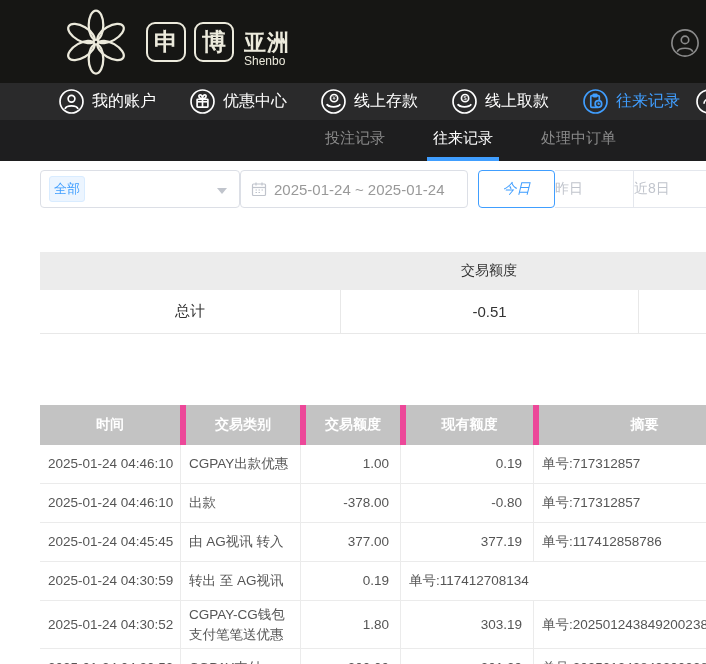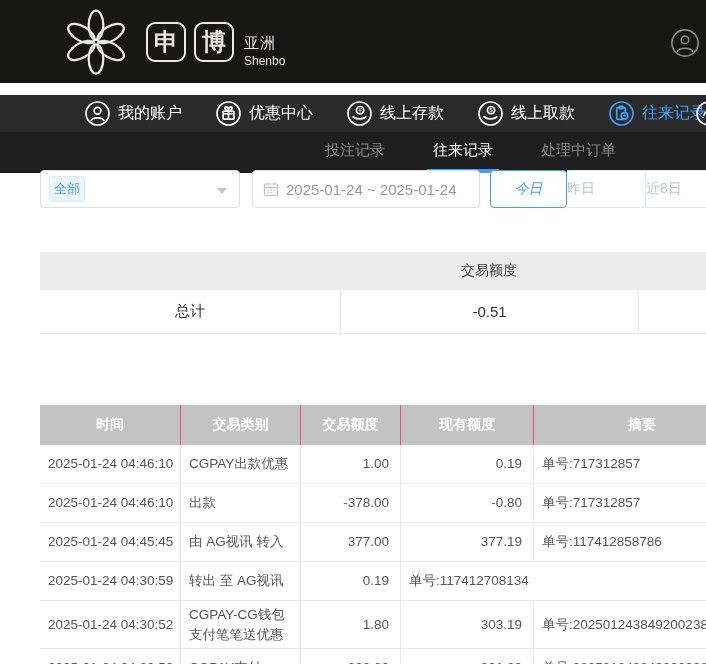--- a/index.html
+++ b/index.html
@@ -9,44 +9,44 @@
     -webkit-font-smoothing:antialiased;
   }
   
   .top-header{height:83px;background:#161614;display:flex;align-items:center;position:relative;}
   .brand{display:flex;align-items:center;margin-left:60px;cursor:pointer;}
   .flower{width:72px;height:72px;margin-right:14px;}
   .logo-box{width:36px;height:36px;border:2.5px solid #eceadc;border-radius:9px;
     color:#eceadc;font-size:24px;font-weight:bold;display:flex;align-items:center;justify-content:center;
     margin-right:8px;}
   .logo-cn{display:flex;flex-direction:column;justify-content:center;margin-left:2px;color:#eceadc;}
-  .logo-cn .big{font-size:15px;font-weight:normal;letter-spacing:1px;line-height:22px;margin-top:16px;}
+  .logo-cn .big{font-size:22px;font-weight:bold;letter-spacing:1px;line-height:22px;margin-top:16px;}
   .logo-cn .sub{font-size:12px;line-height:14px;}
   .account{position:absolute;right:6px;top:28px;width:30px;height:30px;color:#8b8b8b;cursor:pointer;}
   
-  .nav{height:37px;background:#2a2a2b;display:flex;align-items:center;padding-left:84px;position:relative;margin-top:12px;}
+  .nav{height:37px;background:#2a2a2b;display:flex;align-items:center;padding-left:58px;position:relative;}
   .nav-item{display:flex;align-items:center;color:#fff;font-size:16px;margin-right:33px;cursor:pointer;white-space:nowrap;}
   .nav-item .nicon{width:27px;height:27px;margin-right:7px;flex:0 0 auto;}
   .nav-item.active{color:#409eff;}
   .nav-partial{position:absolute;right:-16px;top:5px;width:27px;height:27px;color:#fff;}
   
   .subnav{height:41px;background:#1e1e1f;display:flex;justify-content:flex-end;align-items:stretch;padding-right:84px;}
   .subtab{display:flex;align-items:center;color:#8a8a8a;font-size:15px;margin-left:36px;cursor:pointer;
     border-bottom:4px solid transparent;padding:0 6px;box-sizing:border-box;}
   .subtab.active{color:#ffffff;border-bottom-color:#409eff;}
   
   .filters{position:absolute;left:40px;top:170px;display:flex;align-items:center;}
   .select-box{width:200px;height:38px;border:1px solid #dcdfe6;border-radius:4px;background:#fff;
     display:flex;align-items:center;position:relative;box-sizing:border-box;cursor:pointer;}
   .tag{background:#ecf5ff;border:1px solid #d9ecff;color:#409eff;font-size:13px;
     padding:3px 4px;border-radius:3px;margin-left:8px;}
   .caret{position:absolute;right:12px;top:17px;width:0;height:0;
     border-left:5px solid transparent;border-right:5px solid transparent;border-top:6px solid #c0c4cc;}
   .date-box{width:228px;height:38px;border:1px solid #dcdfe6;border-radius:4px;background:#fff;
-    display:flex;align-items:center;margin-left:12px;box-sizing:border-box;cursor:text;}
+    display:flex;align-items:center;box-sizing:border-box;cursor:text;}
   .date-box .cal{width:16px;height:16px;margin:0 7px 0 10px;color:#c0c4cc;flex:0 0 auto;}
   .date-box .dval{color:#999;font-size:15px;white-space:nowrap;}
   .btn-today{width:77px;height:38px;margin-left:10px;border:1px solid #409eff;border-radius:4px;
     background:#fff;color:#409eff;font-size:14px;box-sizing:border-box;cursor:pointer;
     display:flex;align-items:center;justify-content:center;font-style:italic;}
   .btn-group{display:flex;height:38px;border:1px solid #e4e7ed;border-left:none;box-sizing:border-box;}
   .btn-plain{width:78px;display:flex;align-items:center;justify-content:flex-start;
     color:#c0c4cc;font-size:14px;background:#fff;cursor:pointer;border-left:1px solid #e4e7ed;box-sizing:border-box;}
   .btn-plain:first-child{border-left:none;}
   
@@ -54,21 +54,21 @@
   .summary .shead{height:38px;background:#ececec;display:grid;grid-template-columns:300px 298px 1fr;}
   .summary .shead .hcell{display:flex;align-items:center;justify-content:center;
     color:#333;font-size:14px;}
   .summary .sbody{height:43px;display:grid;grid-template-columns:300px 298px 1fr;border-bottom:1px solid #e8e8e8;}
   .summary .scell{display:flex;align-items:center;justify-content:center;color:#333;font-size:15px;}
   .summary .scell.b1,.summary .scell.b2{border-left:1px solid #e8e8e8;}
   
   .dtable{position:absolute;left:40px;top:405px;width:710px;}
   .dhead{height:40px;background:#c3c3c3;display:grid;grid-template-columns:140px 120px 100px 133px 1fr;}
   .dhead .dhcell{display:flex;align-items:center;justify-content:center;color:#fff;
-    font-size:14px;font-weight:bold;border-left:1px solid #ec4899;}
+    font-size:14px;font-weight:bold;border-left:6px solid #ec4899;}
   .dhead .dhcell:first-child{border-left:none;}
   .drow{display:grid;grid-template-columns:140px 120px 100px 133px 1fr;border-bottom:1px solid #ebebeb;
     min-height:38px;}
   .dcell{display:flex;align-items:center;font-size:13.5px;color:#555;border-left:1px solid #ebebeb;
     padding:4px 8px;box-sizing:border-box;line-height:1.45;}
   .dcell:first-child{border-left:none;white-space:nowrap;}
   .dcell.num{justify-content:flex-end;padding-right:11px;white-space:nowrap;}
   .dcell.note{white-space:nowrap;overflow:hidden;}
   svg{display:block;}
 </style>

